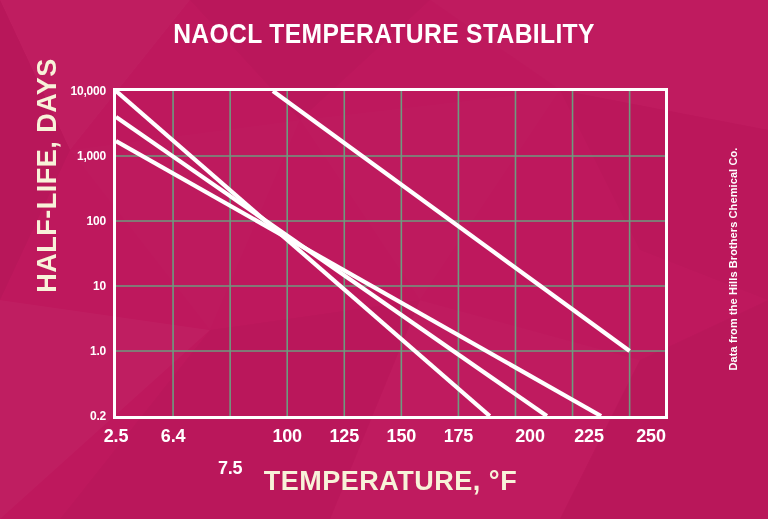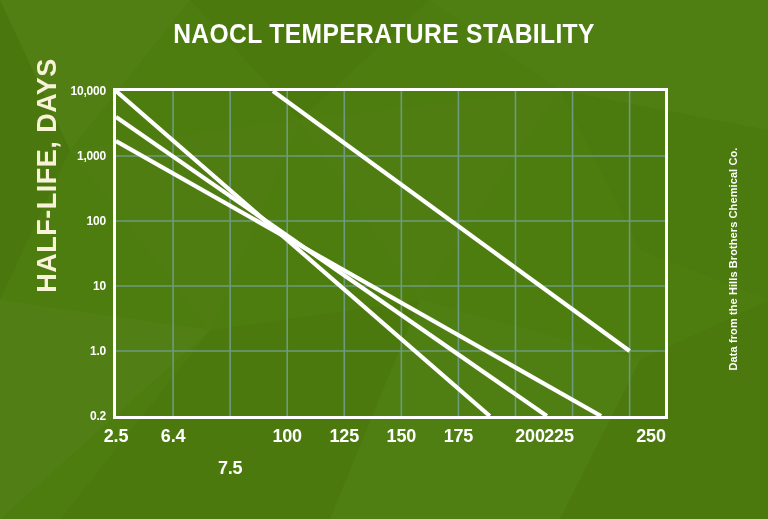--- a/index.html
+++ b/index.html
@@ -10,21 +10,21 @@
     width: 768px;
     height: 519px;
     overflow: hidden;
     font-family: "Liberation Sans", sans-serif;
   }
 
   .poster {
     position: relative;
     width: 768px;
     height: 519px;
-    background: #4d7c0f;
+    background: #be185d;
     overflow: hidden;
   }
 
   
   .bg-facets {
     position: absolute;
     inset: 0;
     width: 768px;
     height: 519px;
     pointer-events: none;
@@ -151,20 +151,21 @@
     <polygon points="420,300 640,360 560,519 330,519" fill="#ffffff" fill-opacity="0.014"></polygon>
     <polygon points="640,360 768,300 768,519 560,519" fill="#000000" fill-opacity="0.022"></polygon>
     <polygon points="560,90 768,130 768,300 640,250" fill="#000000" fill-opacity="0.014"></polygon>
     <polygon points="300,120 560,90 420,300" fill="#ffffff" fill-opacity="0.010"></polygon>
   </svg>
 
   <div class="chart-title">NAOCL TEMPERATURE STABILITY</div>
 
   <div class="ylabel">HALF-LIFE, DAYS</div>
 
+  <div class="xlabel">TEMPERATURE, °F</div>
 
   <div class="source-note">Data from the Hills Brothers Chemical Co.</div>
 
   <div id="ytick-host">
       <div class="ytick" style="top: 91px;">10,000</div>
       <div class="ytick" style="top: 156px;">1,000</div>
       <div class="ytick" style="top: 221px;">100</div>
       <div class="ytick" style="top: 286px;">10</div>
       <div class="ytick" style="top: 351px;">1.0</div>
       <div class="ytick" style="top: 416px;">0.2</div>
@@ -172,21 +173,21 @@
 
   <div id="xtick-host">
       <div class="xtick" style="left: 116px;">2.5</div>
       <div class="xtick" style="left: 173.069px;">6.4</div>
       <div class="xtick" style="left: 230.137px; margin-top: 32px;">7.5</div>
       <div class="xtick" style="left: 287.206px;">100</div>
       <div class="xtick" style="left: 344.274px;">125</div>
       <div class="xtick" style="left: 401.343px;">150</div>
       <div class="xtick" style="left: 458.412px;">175</div>
       <div class="xtick" style="left: 486px; margin-left: 44px;">200</div>
-      <div class="xtick" style="left: 559px; text-align: right;">225</div>
+      <div class="xtick" style="left: 589px; text-align: right;">225</div>
       <div class="xtick" style="left: 651px;">250</div>
     </div>
 
   <div class="plot-area">
     <svg class="plot-svg" id="plot-svg" viewBox="0 0 549 325" preserveAspectRatio="none">
         <line x1="0" x2="549" y1="65" y2="65" stroke="#6d9b7f" stroke-width="1.6"></line>
         <line x1="0" x2="549" y1="130" y2="130" stroke="#6d9b7f" stroke-width="1.6"></line>
         <line x1="0" x2="549" y1="195" y2="195" stroke="#6d9b7f" stroke-width="1.6"></line>
         <line x1="0" x2="549" y1="260" y2="260" stroke="#6d9b7f" stroke-width="1.6"></line>
         <line x1="57.06860706860707" x2="57.06860706860707" y1="0" y2="325" stroke="#6d9b7f" stroke-width="1.6"></line>

